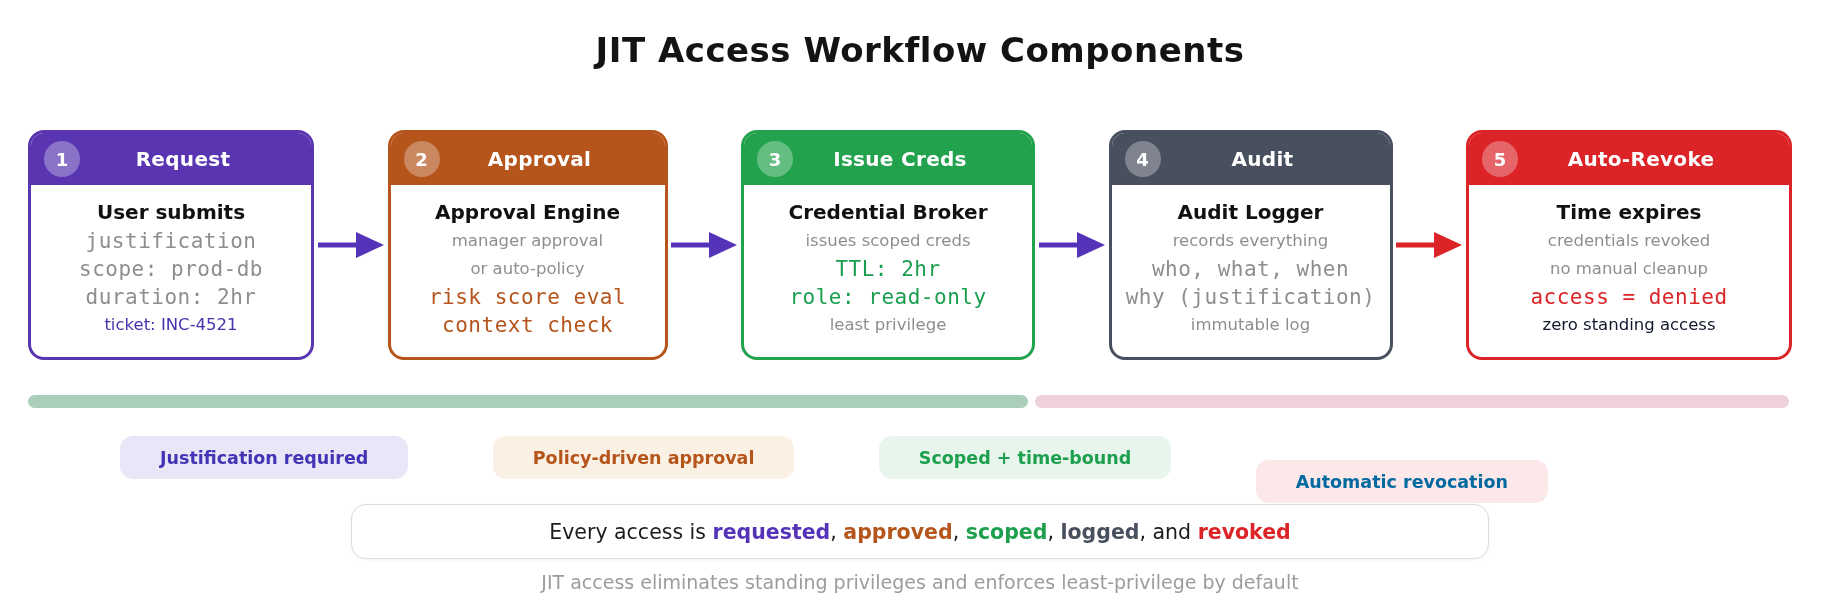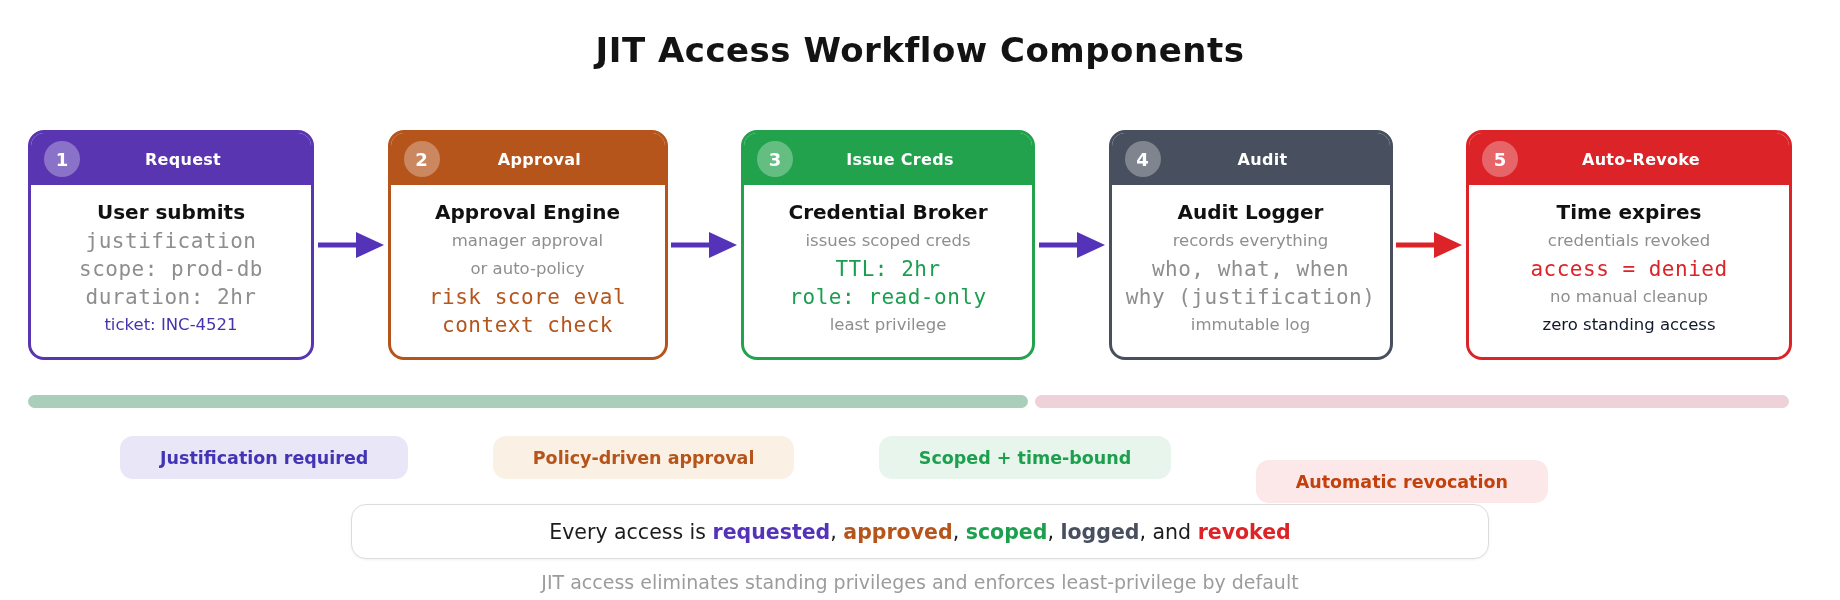--- a/index.html
+++ b/index.html
@@ -27,21 +27,21 @@
   .stage-header{
     height:52px;flex:0 0 52px;display:flex;align-items:center;position:relative;
   }
   .stage-num{
     position:absolute;left:13px;top:8px;width:36px;height:36px;border-radius:50%;
     background:rgba(255,255,255,0.3);color:#fff;font-weight:bold;font-size:18px;
     display:flex;align-items:center;justify-content:center;
   }
   .stage-name{
     flex:1;margin-left:24px;text-align:center;color:#ffffff;
-    font-size:16px;font-weight:bold;letter-spacing:.3px;
+    font-size:20px;font-weight:bold;letter-spacing:.3px;
   }
   .stage-body{padding-top:13px;background:#fff;}
   .stage-title{font-size:20px;font-weight:bold;color:#111;text-align:center;margin:2px 0 5px;}
   .line{font-size:16.5px;text-align:center;margin:6px 0;line-height:22px;}
   .line.mono{font-size:21px;letter-spacing:.5px;}
 
   .arrow{flex:1;display:flex;align-items:center;justify-content:center;}
   .arrow svg{display:block;}
 
   .bar{
@@ -168,38 +168,38 @@
     </div>
 
     <div class="stage w5" style="border-color: rgb(220, 35, 39);">
       <div class="stage-header" style="background: rgb(220, 35, 39);">
         <div class="stage-num">5</div>
         <div class="stage-name">Auto-Revoke</div>
       </div>
       <div class="stage-body">
         <div class="stage-title">Time expires</div>
         <div class="line" style="color: rgb(142, 142, 142);">credentials revoked</div>
+        <div class="line" style="color: rgb(142, 142, 142);">no manual cleanup</div>
         <div class="line mono" style="color: rgb(220, 35, 39);">access = denied</div>
-        <div class="line" style="color: rgb(142, 142, 142);">no manual cleanup</div>
         <div class="line" style="color: #0f172a;">zero standing access</div>
       </div>
     </div>
 
   </div>
 
   <div class="bar">
     <div class="bar-seg first" style="background: rgb(171, 206, 186); width: 56.8%;"></div>
     <div class="bar-seg rest" style="background: rgb(238, 209, 217);"></div>
   </div>
 
   <div class="badges">
     <div class="badge" style="color: rgb(67, 51, 181); background: rgb(233, 230, 248);">Justification required</div>
     <div class="badge" style="color: rgb(181, 84, 27); background: rgb(251, 240, 228);">Policy-driven approval</div>
     <div class="badge" style="color: rgb(28, 160, 78); background: rgb(232, 245, 236);">Scoped + time-bound</div>
-    <div class="badge" style="color: #c2410c; background: rgb(252, 232, 233); margin-top: 48px;">Automatic revocation</div>
+    <div class="badge" style="color: #0369a1; background: rgb(252, 232, 233); margin-top: 48px;">Automatic revocation</div>
   </div>
 
   <div class="summary-row">
     <div class="summary-box">
       <span style="color: rgb(28, 28, 28);">Every access is </span><span class="bold" style="color: rgb(84, 51, 184);">requested</span><span style="color: rgb(28, 28, 28);">, </span><span class="bold" style="color: rgb(181, 84, 27);">approved</span><span style="color: rgb(28, 28, 28);">, </span><span class="bold" style="color: rgb(28, 160, 78);">scoped</span><span style="color: rgb(28, 28, 28);">, </span><span class="bold" style="color: rgb(72, 80, 95);">logged</span><span style="color: rgb(28, 28, 28);">, and </span><span class="bold" style="color: rgb(220, 35, 39);">revoked</span>
     </div>
   </div>
 
   <div class="footer">JIT access eliminates standing privileges and enforces least-privilege by default</div>
 

